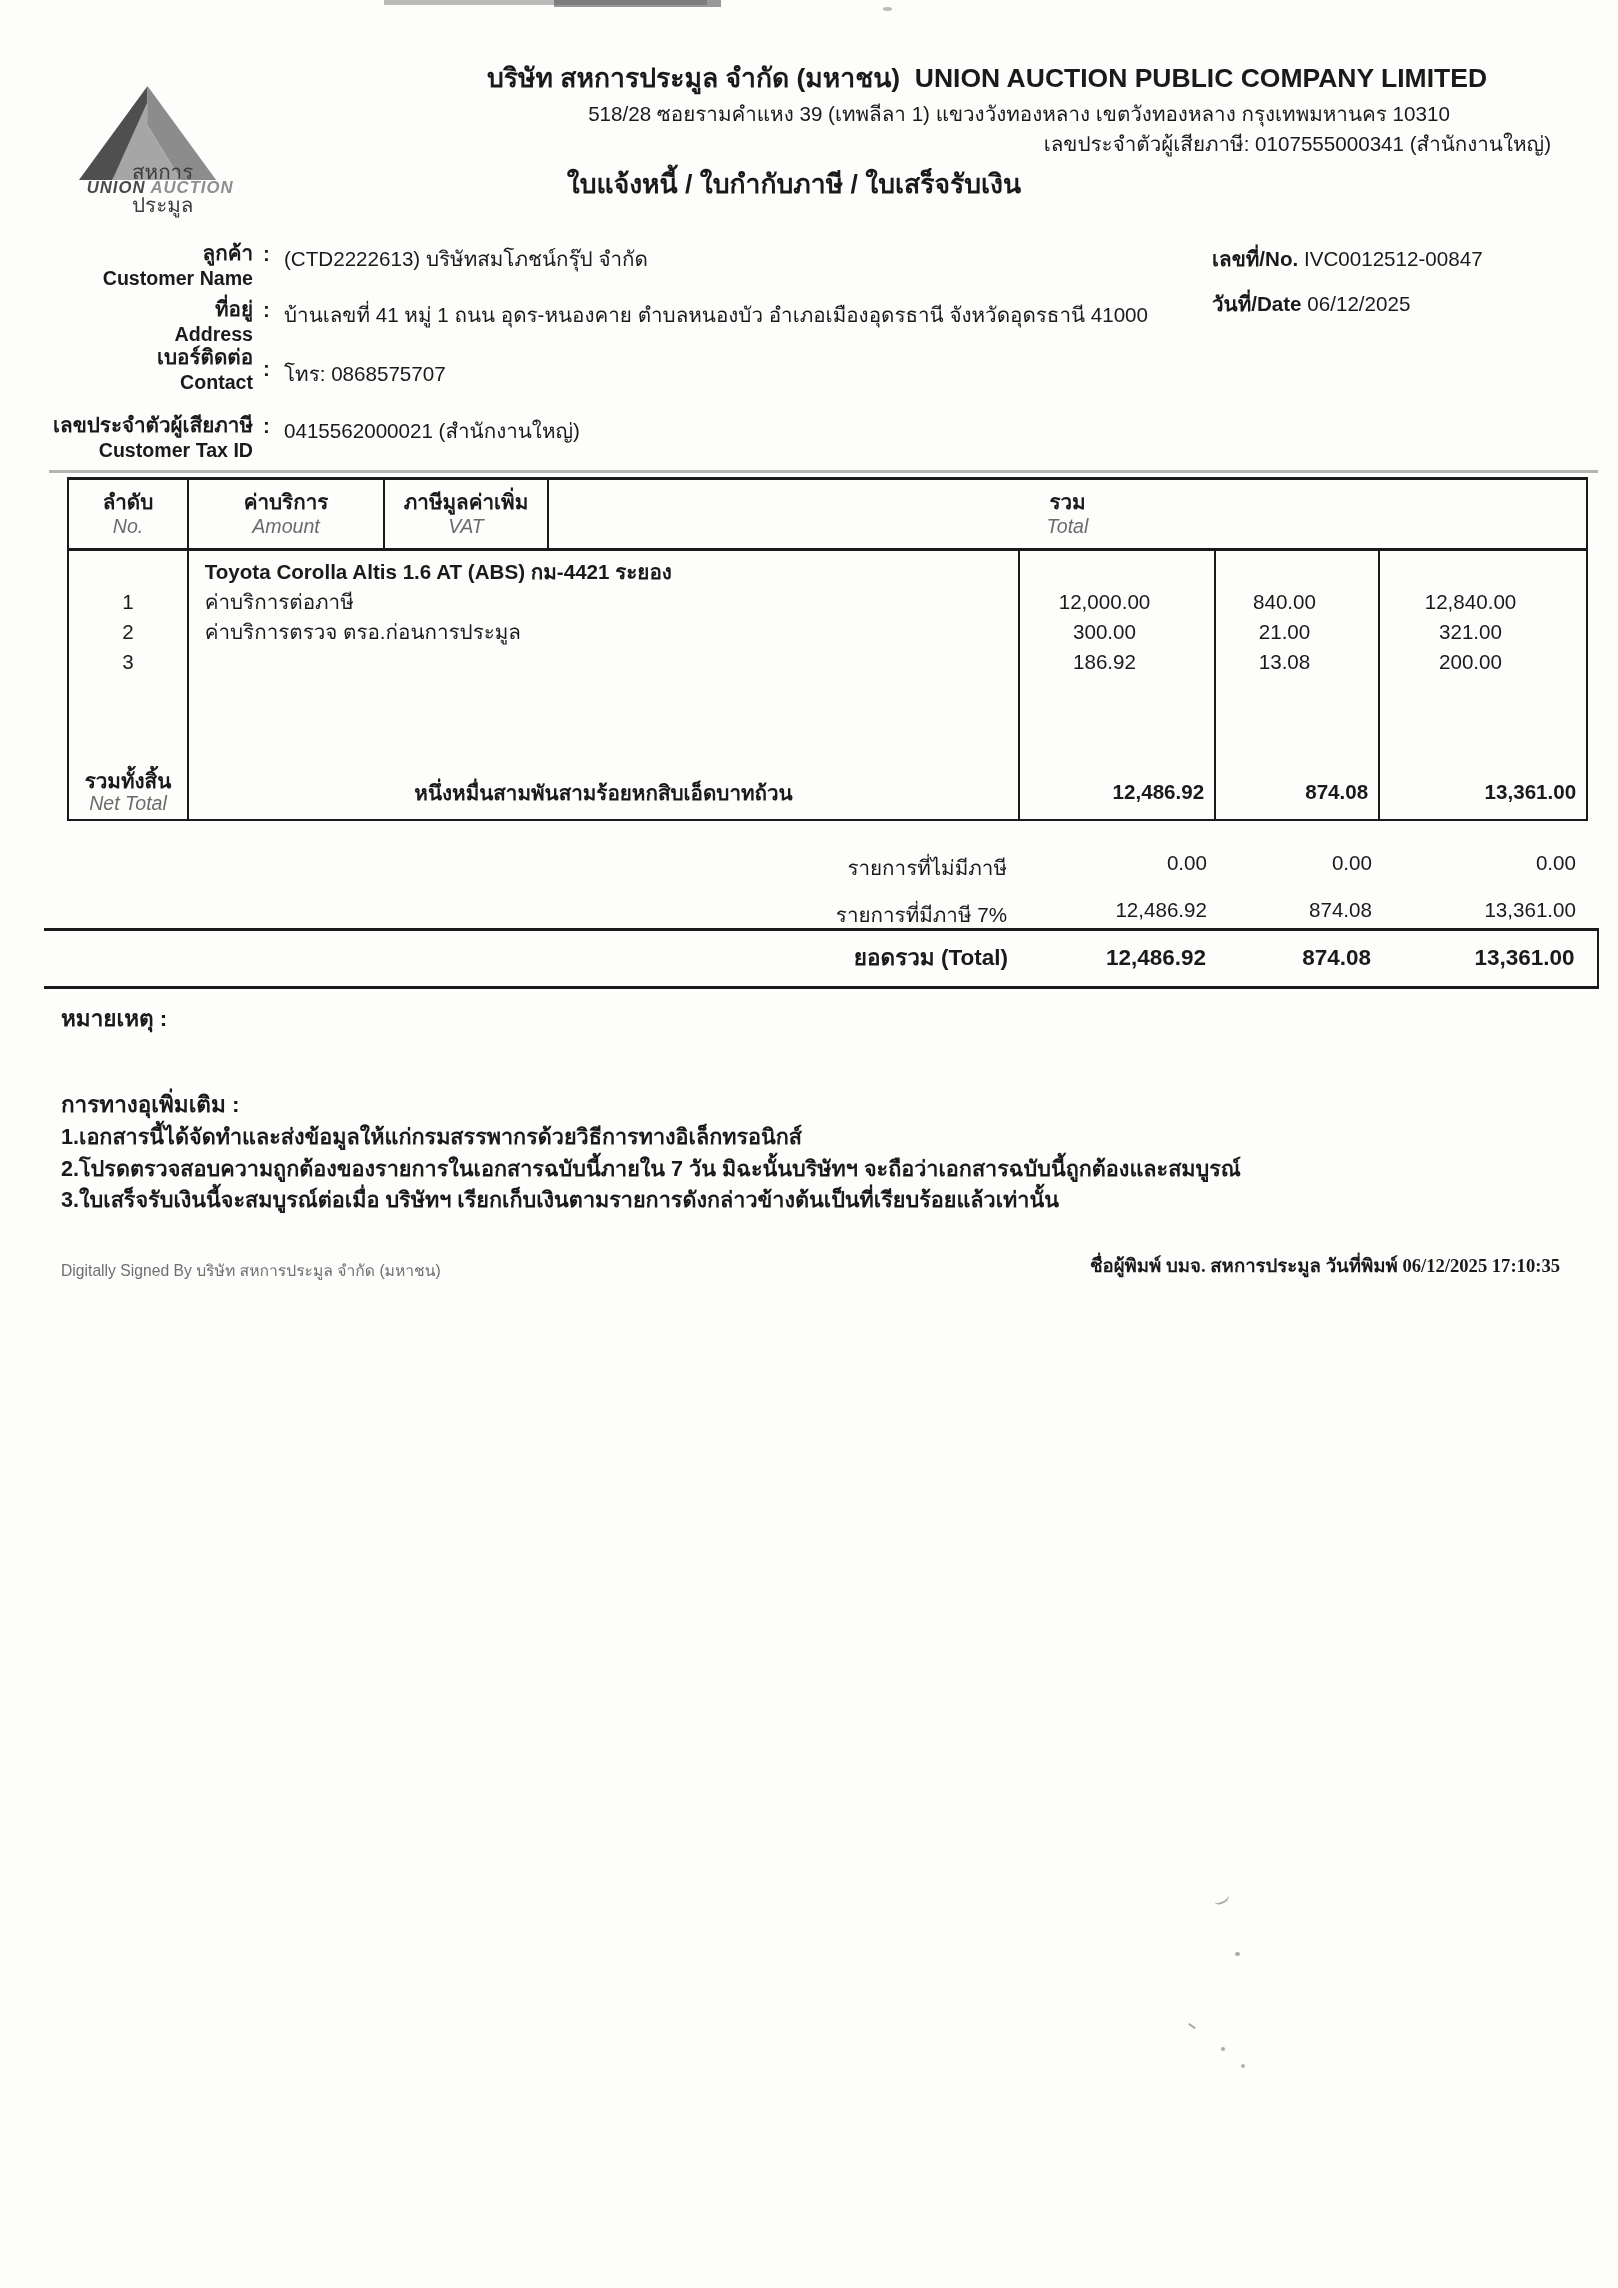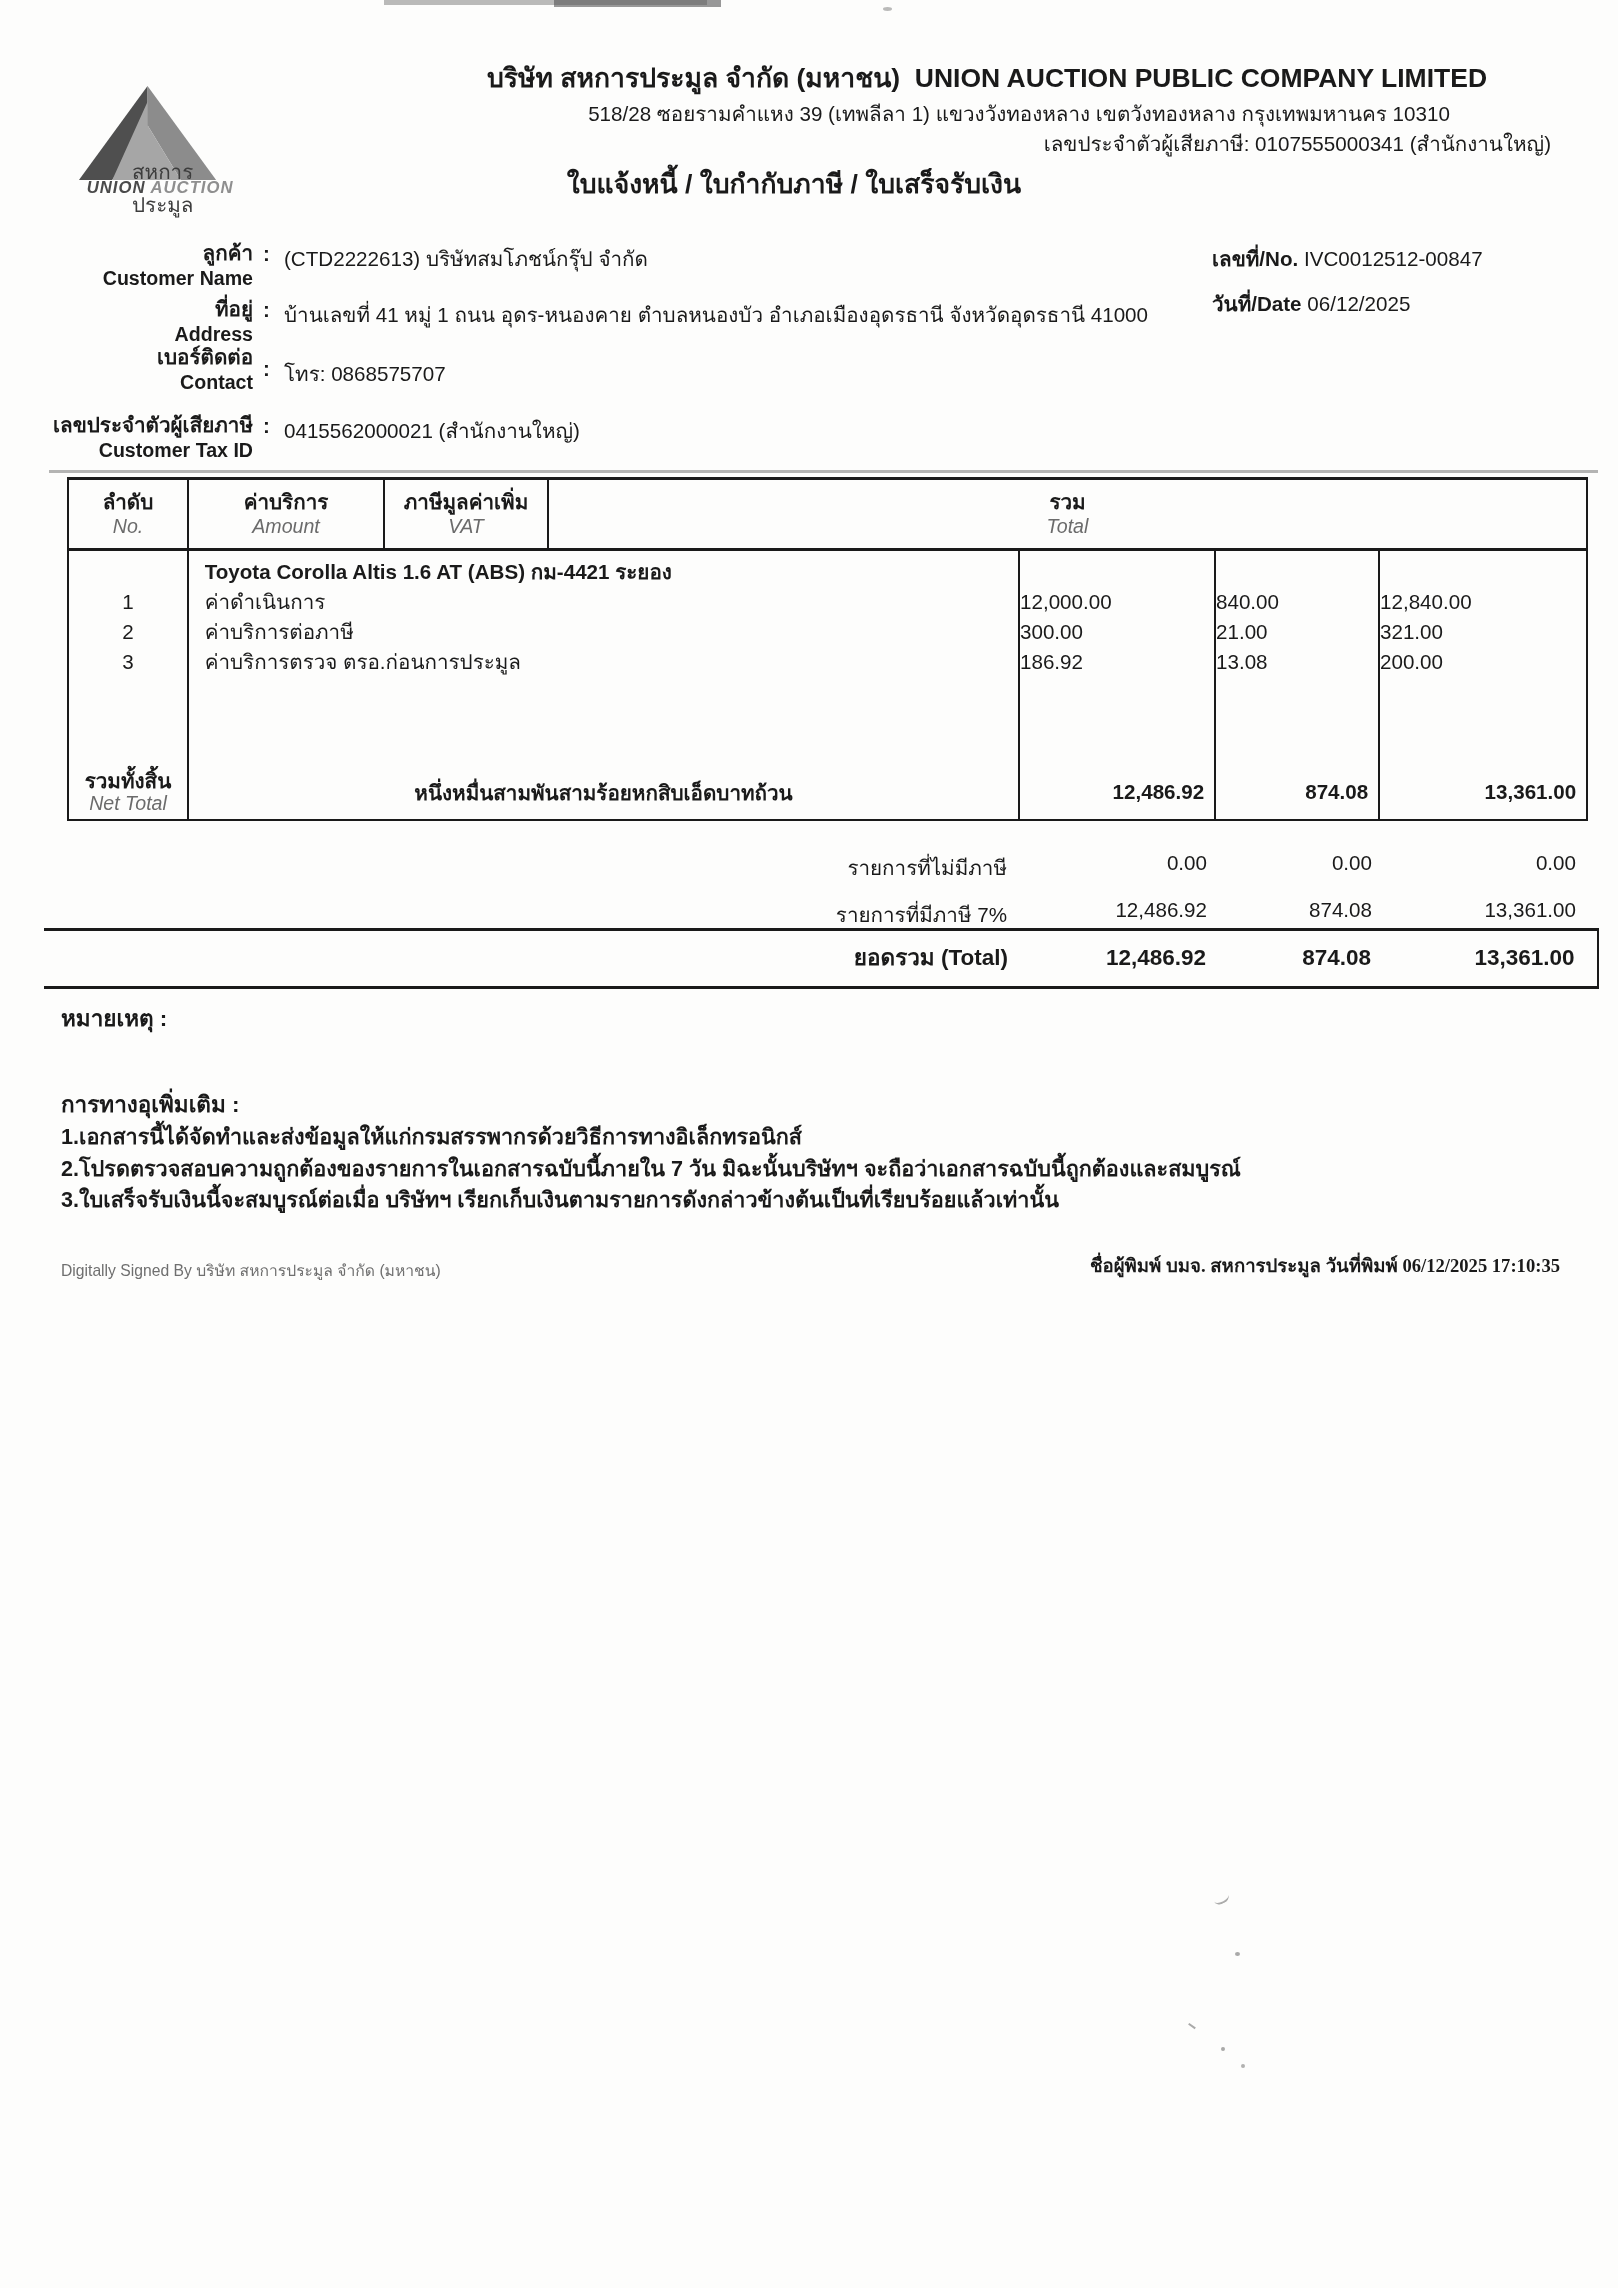--- a/index.html
+++ b/index.html
@@ -43,21 +43,21 @@
   .c4{width:164px;}
   .c5{width:205px;flex:1;}
   .t-header{height:71px;border-bottom:3.9px solid #1a1a1a;}
   .t-header .cell{display:flex;flex-direction:column;align-items:center;justify-content:center;line-height:25.5px;}
   .hth{font-size:20.6px;font-weight:700;}
   .hen{font-size:19.6px;font-style:italic;color:#6b6b6b;}
   .t-body{height:214px;}
   .t-body .cell{padding-top:5.9px;font-size:20.6px;line-height:30px;}
   .nocol{text-align:center;padding-top:36px !important;}
   .desccol{padding-left:15.7px;}
-  .numcol{text-align:left;padding-right:25px;padding-top:36px !important;}
+  .numcol{text-align:center;padding-right:25px;padding-top:36px !important;}
   .grouptitle{font-weight:700;margin-bottom:0px;}
   .t-net{height:54px;align-items:center;}
   .t-net .cell{height:100%;display:flex;flex-direction:column;justify-content:center;}
   .netlbl{align-items:center;line-height:23.5px;}
   .netlbl .th{font-size:20.6px;font-weight:700;}
   .netlbl .en{font-size:19.6px;font-style:italic;color:#6b6b6b;}
   .words{align-items:center;font-size:20.6px;font-weight:700;}
   .netnum{font-size:20.6px;font-weight:700;text-align:right;padding-right:9.8px;}
   
   .sum-row{left:0;width:1618px;height:29px;font-size:20.6px;}
@@ -166,21 +166,20 @@
       </div>
     </div>
     <div class="trow t-body">
       <div class="cell c1 nocol">
         <div>1</div>
         <div>2</div>
         <div>3</div>
       </div>
       <div class="cell c2 desccol">
         <div class="grouptitle">Toyota Corolla Altis 1.6 AT (ABS) กม-4421 ระยอง</div>
-        <div>ค่าดำเนินการ</div>
         <div>ค่าบริการต่อภาษี</div>
         <div>ค่าบริการตรวจ ตรอ.ก่อนการประมูล</div>
       </div>
       <div class="cell c3 numcol">
         <div>12,000.00</div>
         <div>300.00</div>
         <div>186.92</div>
       </div>
       <div class="cell c4 numcol">
         <div>840.00</div>

